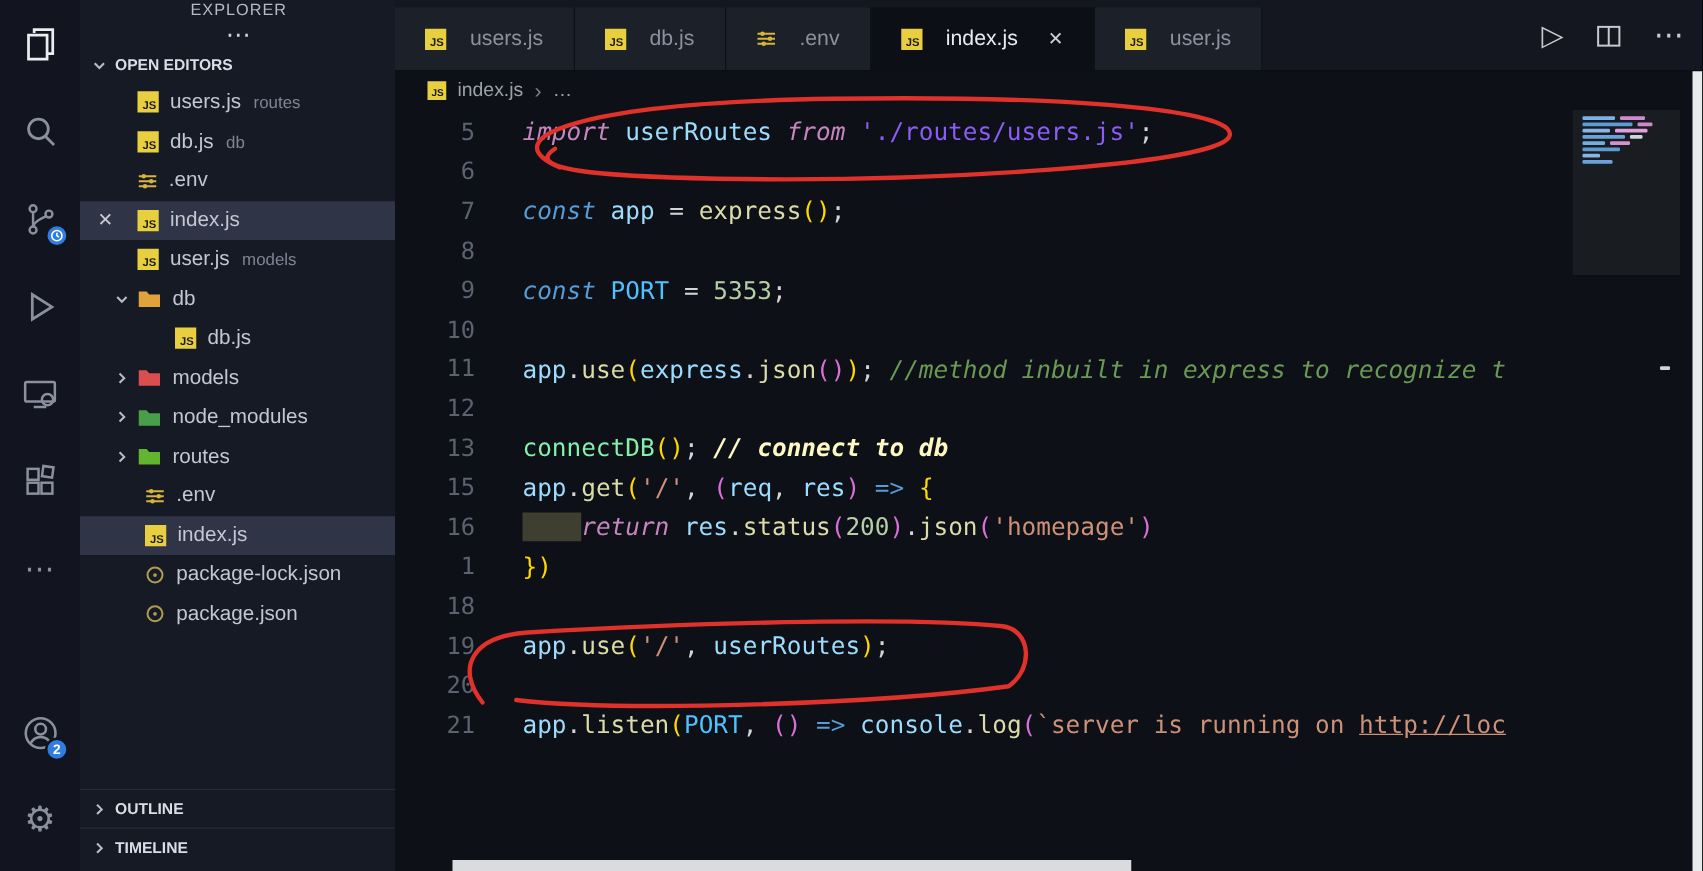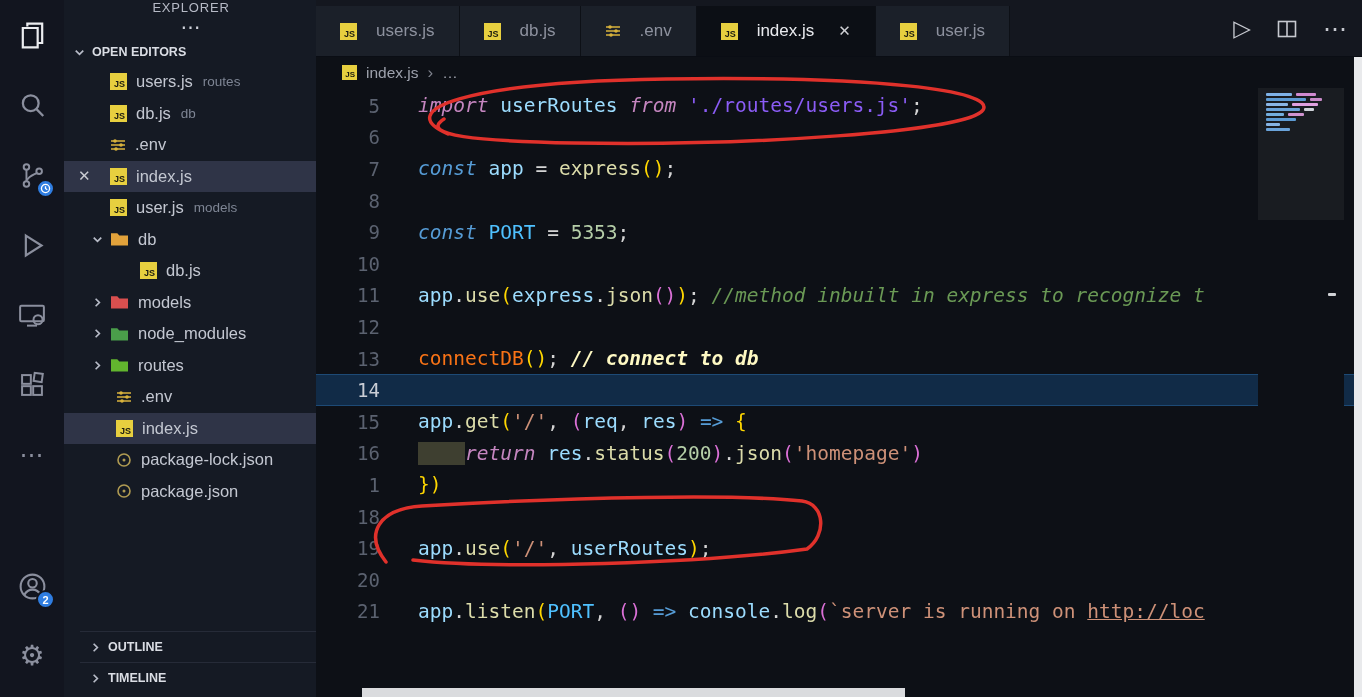--- a/index.html
+++ b/index.html
@@ -53,21 +53,21 @@
   .row .desc { margin-left:10px; font-size:13.5px; color:#7e8594; }
   .row.hl { background:#2f3447; }
   .row .close-x { position:absolute; left:14px; font-size:15px; color:#c9cbd2; }
   .ficon { display:inline-flex; align-items:center; justify-content:center; margin-right:9px; flex:0 0 auto; }
   .js-badge {
     width:17px; height:17px; background:#e7cf3f; color:#1b1b10; font-weight:bold;
     font-size:9px; display:inline-flex; align-items:flex-end; justify-content:flex-end;
     padding:1px 2px; margin-right:9px; font-family:"Liberation Sans",sans-serif;
   }
   .js-badge.small { width:15px; height:15px; font-size:8px; margin-right:0; }
-  .sidebar-bottom { position:absolute; bottom:4px; left:16px; width:100%; }
+  .sidebar-bottom { position:absolute; bottom:4px; left:0; width:100%; }
 
   
   .main { position:absolute; left:316px; top:0; width:1046px; height:100%; }
   .tabbar {
     height:57px; background:#14171f; display:flex; align-items:flex-end;
     border-bottom:1px solid #0a0d14; position:relative;
   }
   .tabs { display:flex; height:50px; }
   .tab {
     height:100%; display:flex; align-items:center; gap:10px; padding:0 24px;
@@ -427,25 +427,21 @@
           <div class="code-line">
             <span class="ln">11</span>
             <span class="lc"><span class="tok" style="color: rgb(156, 220, 254);">app</span><span class="tok" style="color: rgb(212, 212, 212);">.</span><span class="tok" style="color: rgb(220, 220, 170);">use</span><span class="tok" style="color: rgb(255, 215, 0);">(</span><span class="tok" style="color: rgb(156, 220, 254);">express</span><span class="tok" style="color: rgb(212, 212, 212);">.</span><span class="tok" style="color: rgb(220, 220, 170);">json</span><span class="tok" style="color: rgb(218, 112, 214);">()</span><span class="tok" style="color: rgb(255, 215, 0);">)</span><span class="tok" style="color: rgb(212, 212, 212);">; </span><span class="tok i" style="color: rgb(106, 153, 85);">//method inbuilt in express to recognize t</span></span>
           </div>
           <div class="code-line">
             <span class="ln">12</span>
             <span class="lc"></span>
           </div>
           <div class="code-line">
             <span class="ln">13</span>
-            <span class="lc"><span class="tok" style="color: #f97316; margin-top: 11px;">connectDB</span><span class="tok" style="color: rgb(255, 215, 0);">()</span><span class="tok" style="color: rgb(212, 212, 212);">; </span><span class="tok i" style="color: #fef9c3; font-weight: bold;">// connect to db</span></span>
-          </div>
-          <div class="code-line current">
-            <span class="ln">14</span>
-            <span class="lc"></span>
+            <span class="lc"><span class="tok" style="color: #86efac; margin-top: 11px;">connectDB</span><span class="tok" style="color: rgb(255, 215, 0);">()</span><span class="tok" style="color: rgb(212, 212, 212);">; </span><span class="tok i" style="color: #fef9c3; font-weight: bold;">// connect to db</span></span>
           </div>
           <div class="code-line">
             <span class="ln">15</span>
             <span class="lc"><span class="tok" style="color: rgb(156, 220, 254);">app</span><span class="tok" style="color: rgb(212, 212, 212);">.</span><span class="tok" style="color: rgb(220, 220, 170);">get</span><span class="tok" style="color: rgb(255, 215, 0);">(</span><span class="tok" style="color: rgb(206, 145, 120);">'/'</span><span class="tok" style="color: rgb(212, 212, 212);">, </span><span class="tok" style="color: rgb(218, 112, 214);">(</span><span class="tok" style="color: rgb(156, 220, 254);">req</span><span class="tok" style="color: rgb(212, 212, 212);">, </span><span class="tok" style="color: rgb(156, 220, 254);">res</span><span class="tok" style="color: rgb(218, 112, 214);">)</span><span class="tok" style="color: rgb(86, 156, 214);"> =&gt; </span><span class="tok" style="color: rgb(255, 215, 0);">{</span></span>
           </div>
           <div class="code-line">
             <span class="ln">16</span>
             <span class="lc"><span class="tok box">    </span><span class="tok i" style="color: rgb(197, 134, 192);">return </span><span class="tok" style="color: rgb(156, 220, 254);">res</span><span class="tok" style="color: rgb(212, 212, 212);">.</span><span class="tok" style="color: rgb(220, 220, 170);">status</span><span class="tok" style="color: rgb(218, 112, 214);">(</span><span class="tok" style="color: rgb(181, 206, 168);">200</span><span class="tok" style="color: rgb(218, 112, 214);">)</span><span class="tok" style="color: rgb(212, 212, 212);">.</span><span class="tok" style="color: rgb(220, 220, 170);">json</span><span class="tok" style="color: rgb(218, 112, 214);">(</span><span class="tok" style="color: rgb(206, 145, 120);">'homepage'</span><span class="tok" style="color: rgb(218, 112, 214);">)</span></span>
           </div>
           <div class="code-line">

